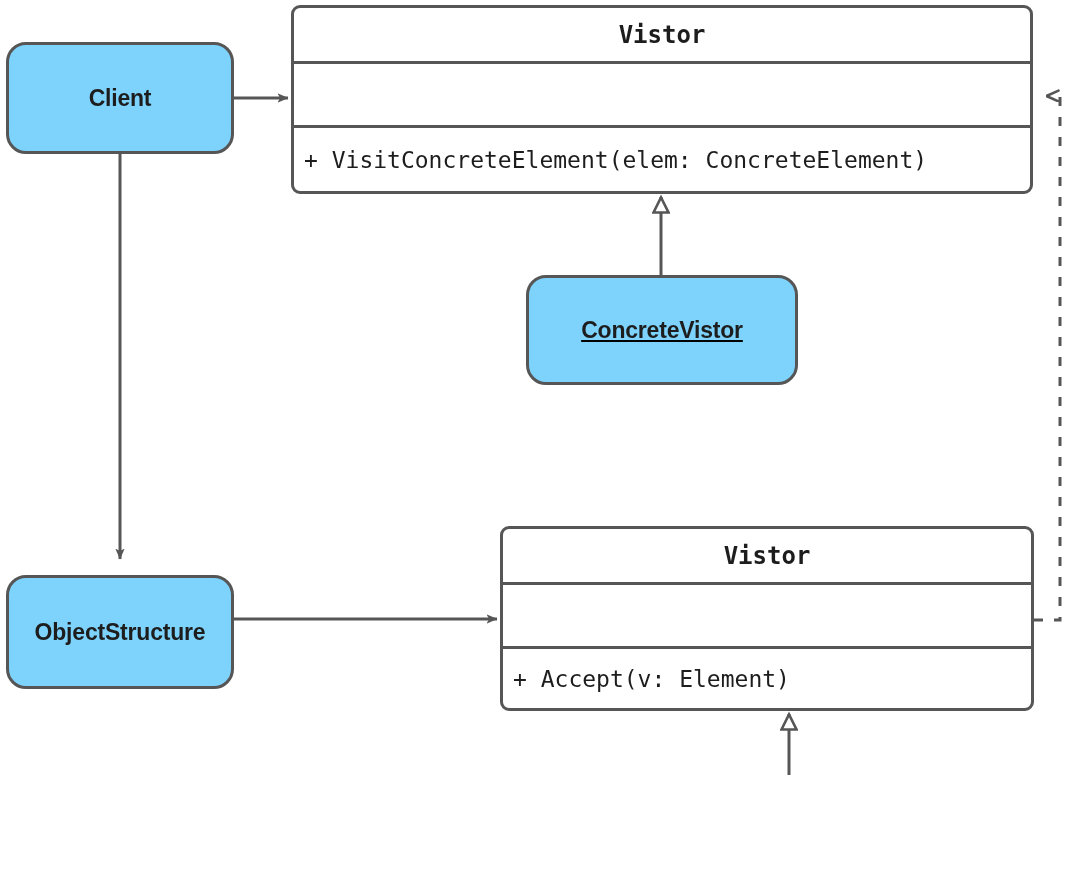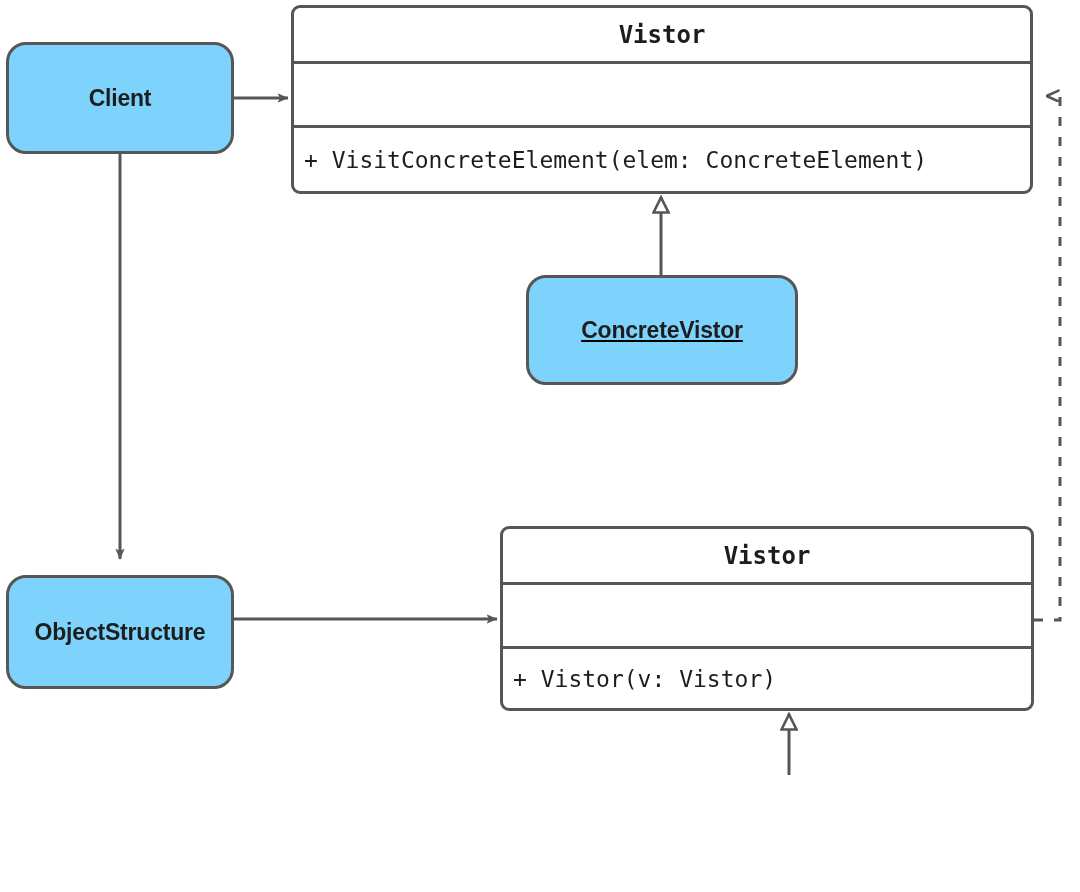--- a/index.html
+++ b/index.html
@@ -149,21 +149,21 @@
 
   <div class="classbox" id="box-vistor">
     <div class="cb-title">Vistor</div>
     <div class="cb-attrs"></div>
     <div class="cb-ops">+ VisitConcreteElement(elem: ConcreteElement)</div>
   </div>
 
   <div class="classbox" id="box-element">
     <div class="cb-title">Vistor</div>
     <div class="cb-attrs"></div>
-    <div class="cb-ops">+ Vistor(v: Vistor)</div>
+    <div class="cb-ops">+ Accept(v: Element)</div>
   </div>
 
   <div class="plainbox" id="box-client">
     <span class="plain-label">Client</span>
   </div>
 
   <div class="plainbox" id="box-objectstructure">
     <span class="plain-label">ObjectStructure</span>
   </div>
 

